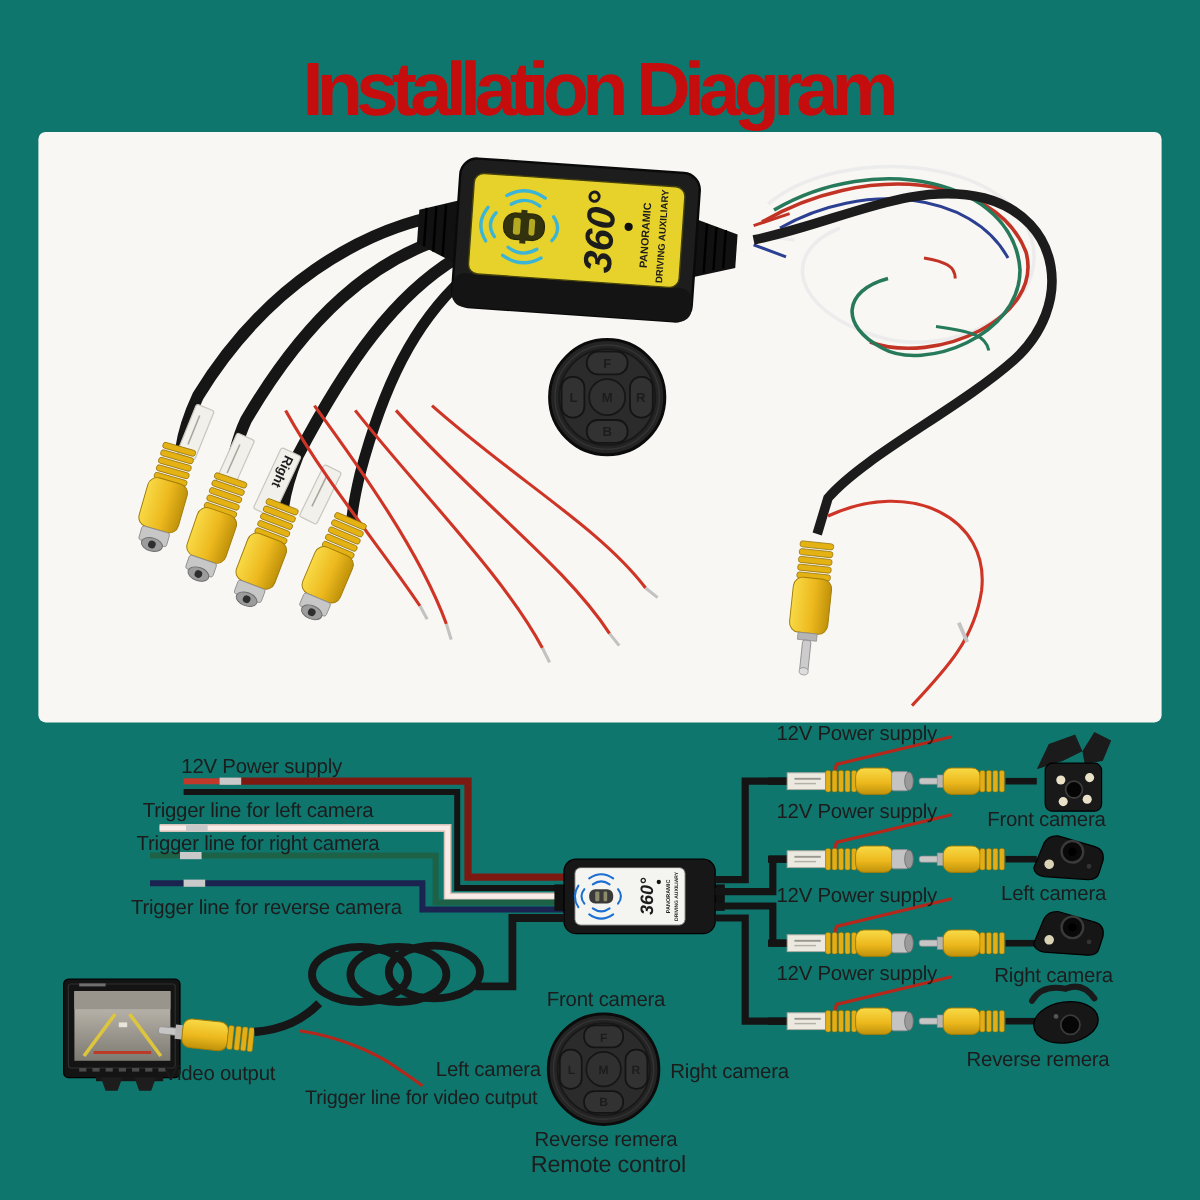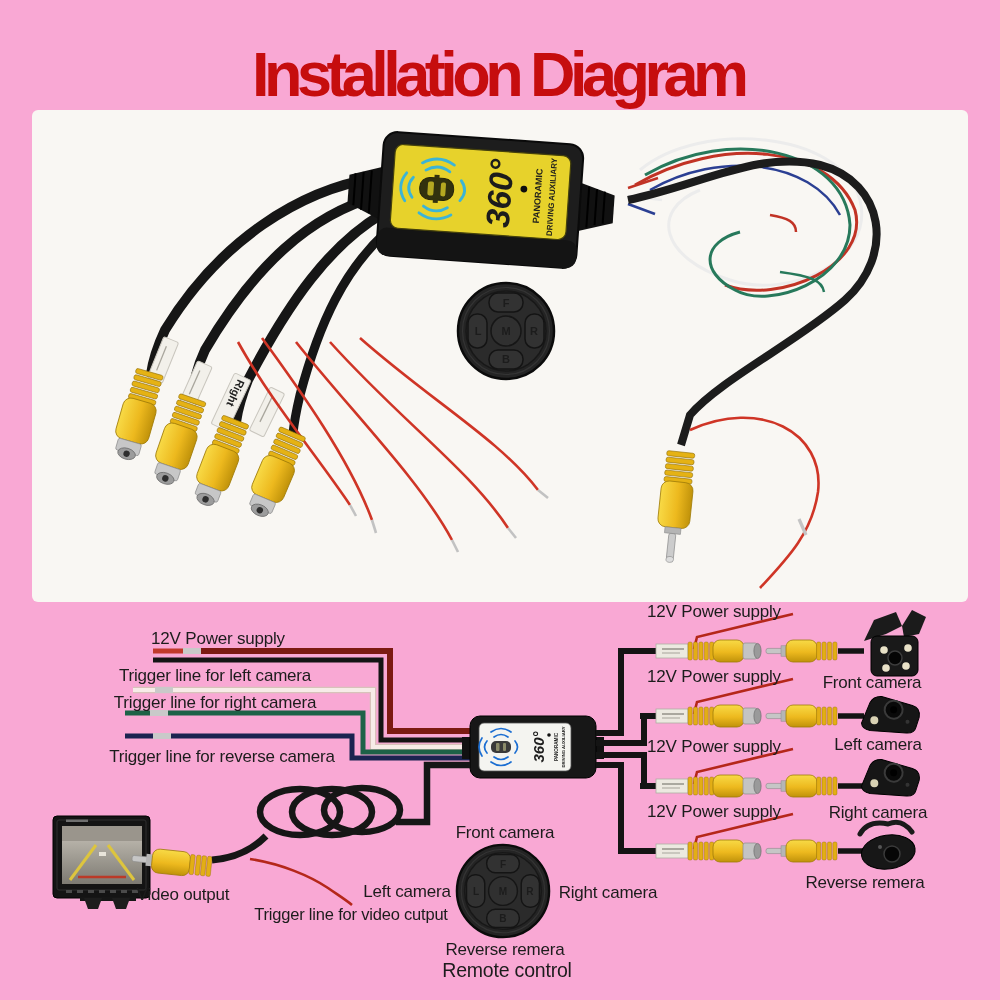--- a/index.html
+++ b/index.html
@@ -1,16 +1,16 @@
 <!DOCTYPE html>
 <html><head>
 <meta charset="utf-8">
 <style>
   html,body{margin:0;padding:0;background:#ffffff;}
-  .stage{position:relative;width:1000px;height:1000px;background:#f9a8d4;overflow:hidden;
+  .stage{position:relative;width:1000px;height:1000px;background:#0f766e;overflow:hidden;
          font-family:"Liberation Sans","DejaVu Sans",sans-serif;}
   svg text{font-family:"Liberation Sans","DejaVu Sans",sans-serif;fill:#1c1c1c;}
   .title-txt{fill:#c60d0e;font-weight:bold;}
   .lbl{font-size:17px;letter-spacing:-0.2px;}
   .lbl-sm{font-size:16.5px;letter-spacing:-0.2px;}
   .lbl-lg{font-size:19.5px;letter-spacing:-0.2px;}
   .vert{font-weight:bold;}
 </style>
 </head>
 <body>

